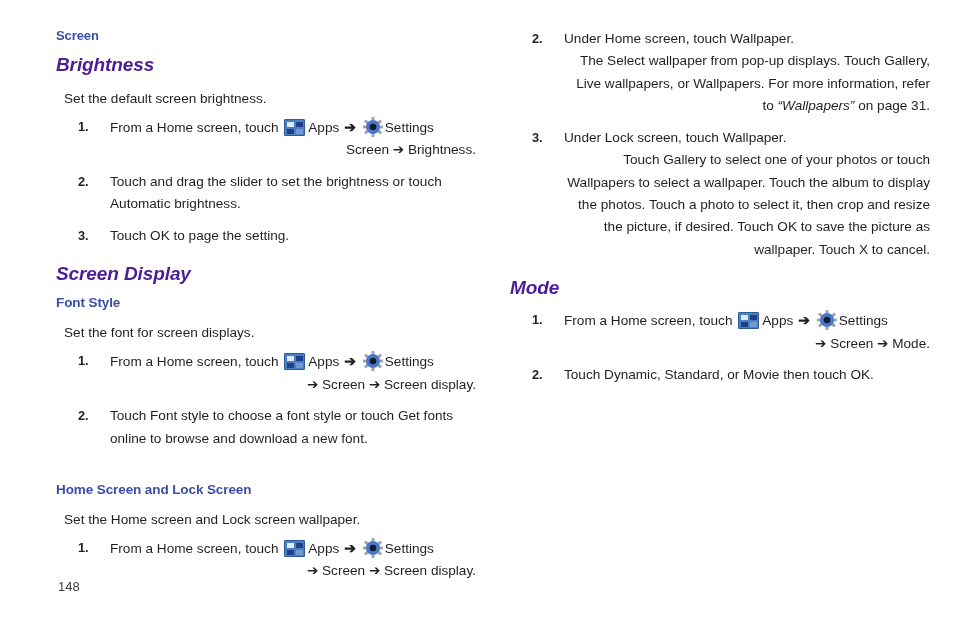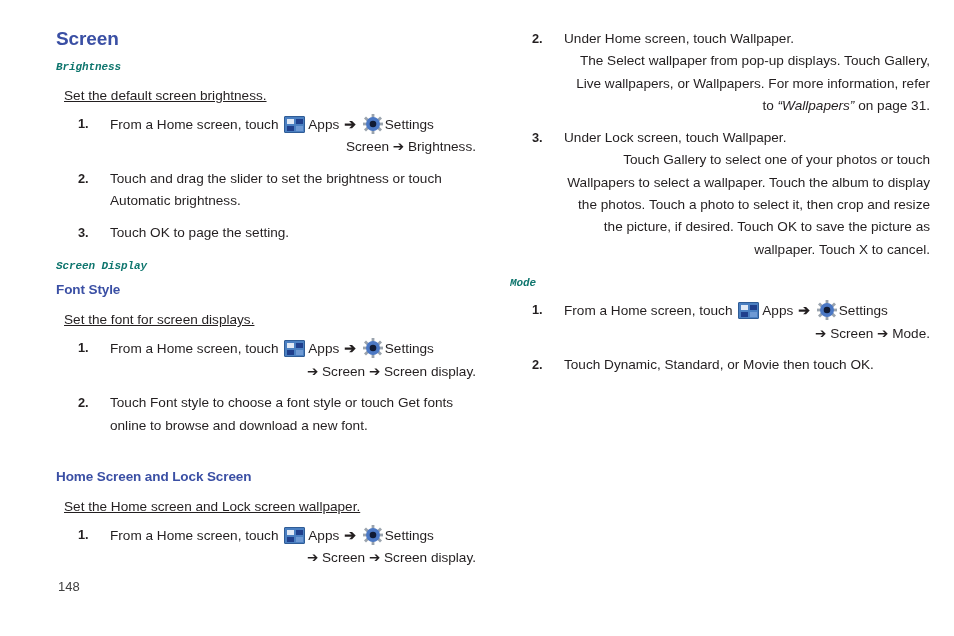--- a/index.html
+++ b/index.html
@@ -25,50 +25,48 @@
     position: absolute;
     top: 28px;
     width: 420px;
   }
   .col-left  { left: 56px; }
   .col-right { left: 510px; }
 
   
   h1.h-major {
     color: #3a4fa4;
-    font-size: 19px;
+    font-size: 13px;
     font-weight: bold;
     margin: 0 0 11px 0;
     letter-spacing: -0.1px;
   }
   h2.h-italic {
-    color: #0f766e;
-    font-size: 11px;
+    color: #4c1d95;
+    font-size: 19px;
     font-weight: bold;
     font-style: italic;
     margin: 0 0 10px 0;
     letter-spacing: -0.1px;
-    font-family: Liberation Mono, monospace;
   }
   h3.h-sub {
     color: #3a4fa4;
     font-size: 13.5px;
     font-weight: bold;
     margin: 0 0 9px 0;
     letter-spacing: -0.1px;
   }
 
   
   p.lead {
     font-size: 13.6px;
     margin: 12px 0 7px 0;
     padding-left: 8px;
     line-height: 1.55;
     color: #231f20;
-    text-decoration: underline;
   }
 
   ol.steps {
     list-style: none;
     margin: 0;
     padding: 0;
   }
   ol.steps > li {
     position: relative;
     padding-left: 54px;

